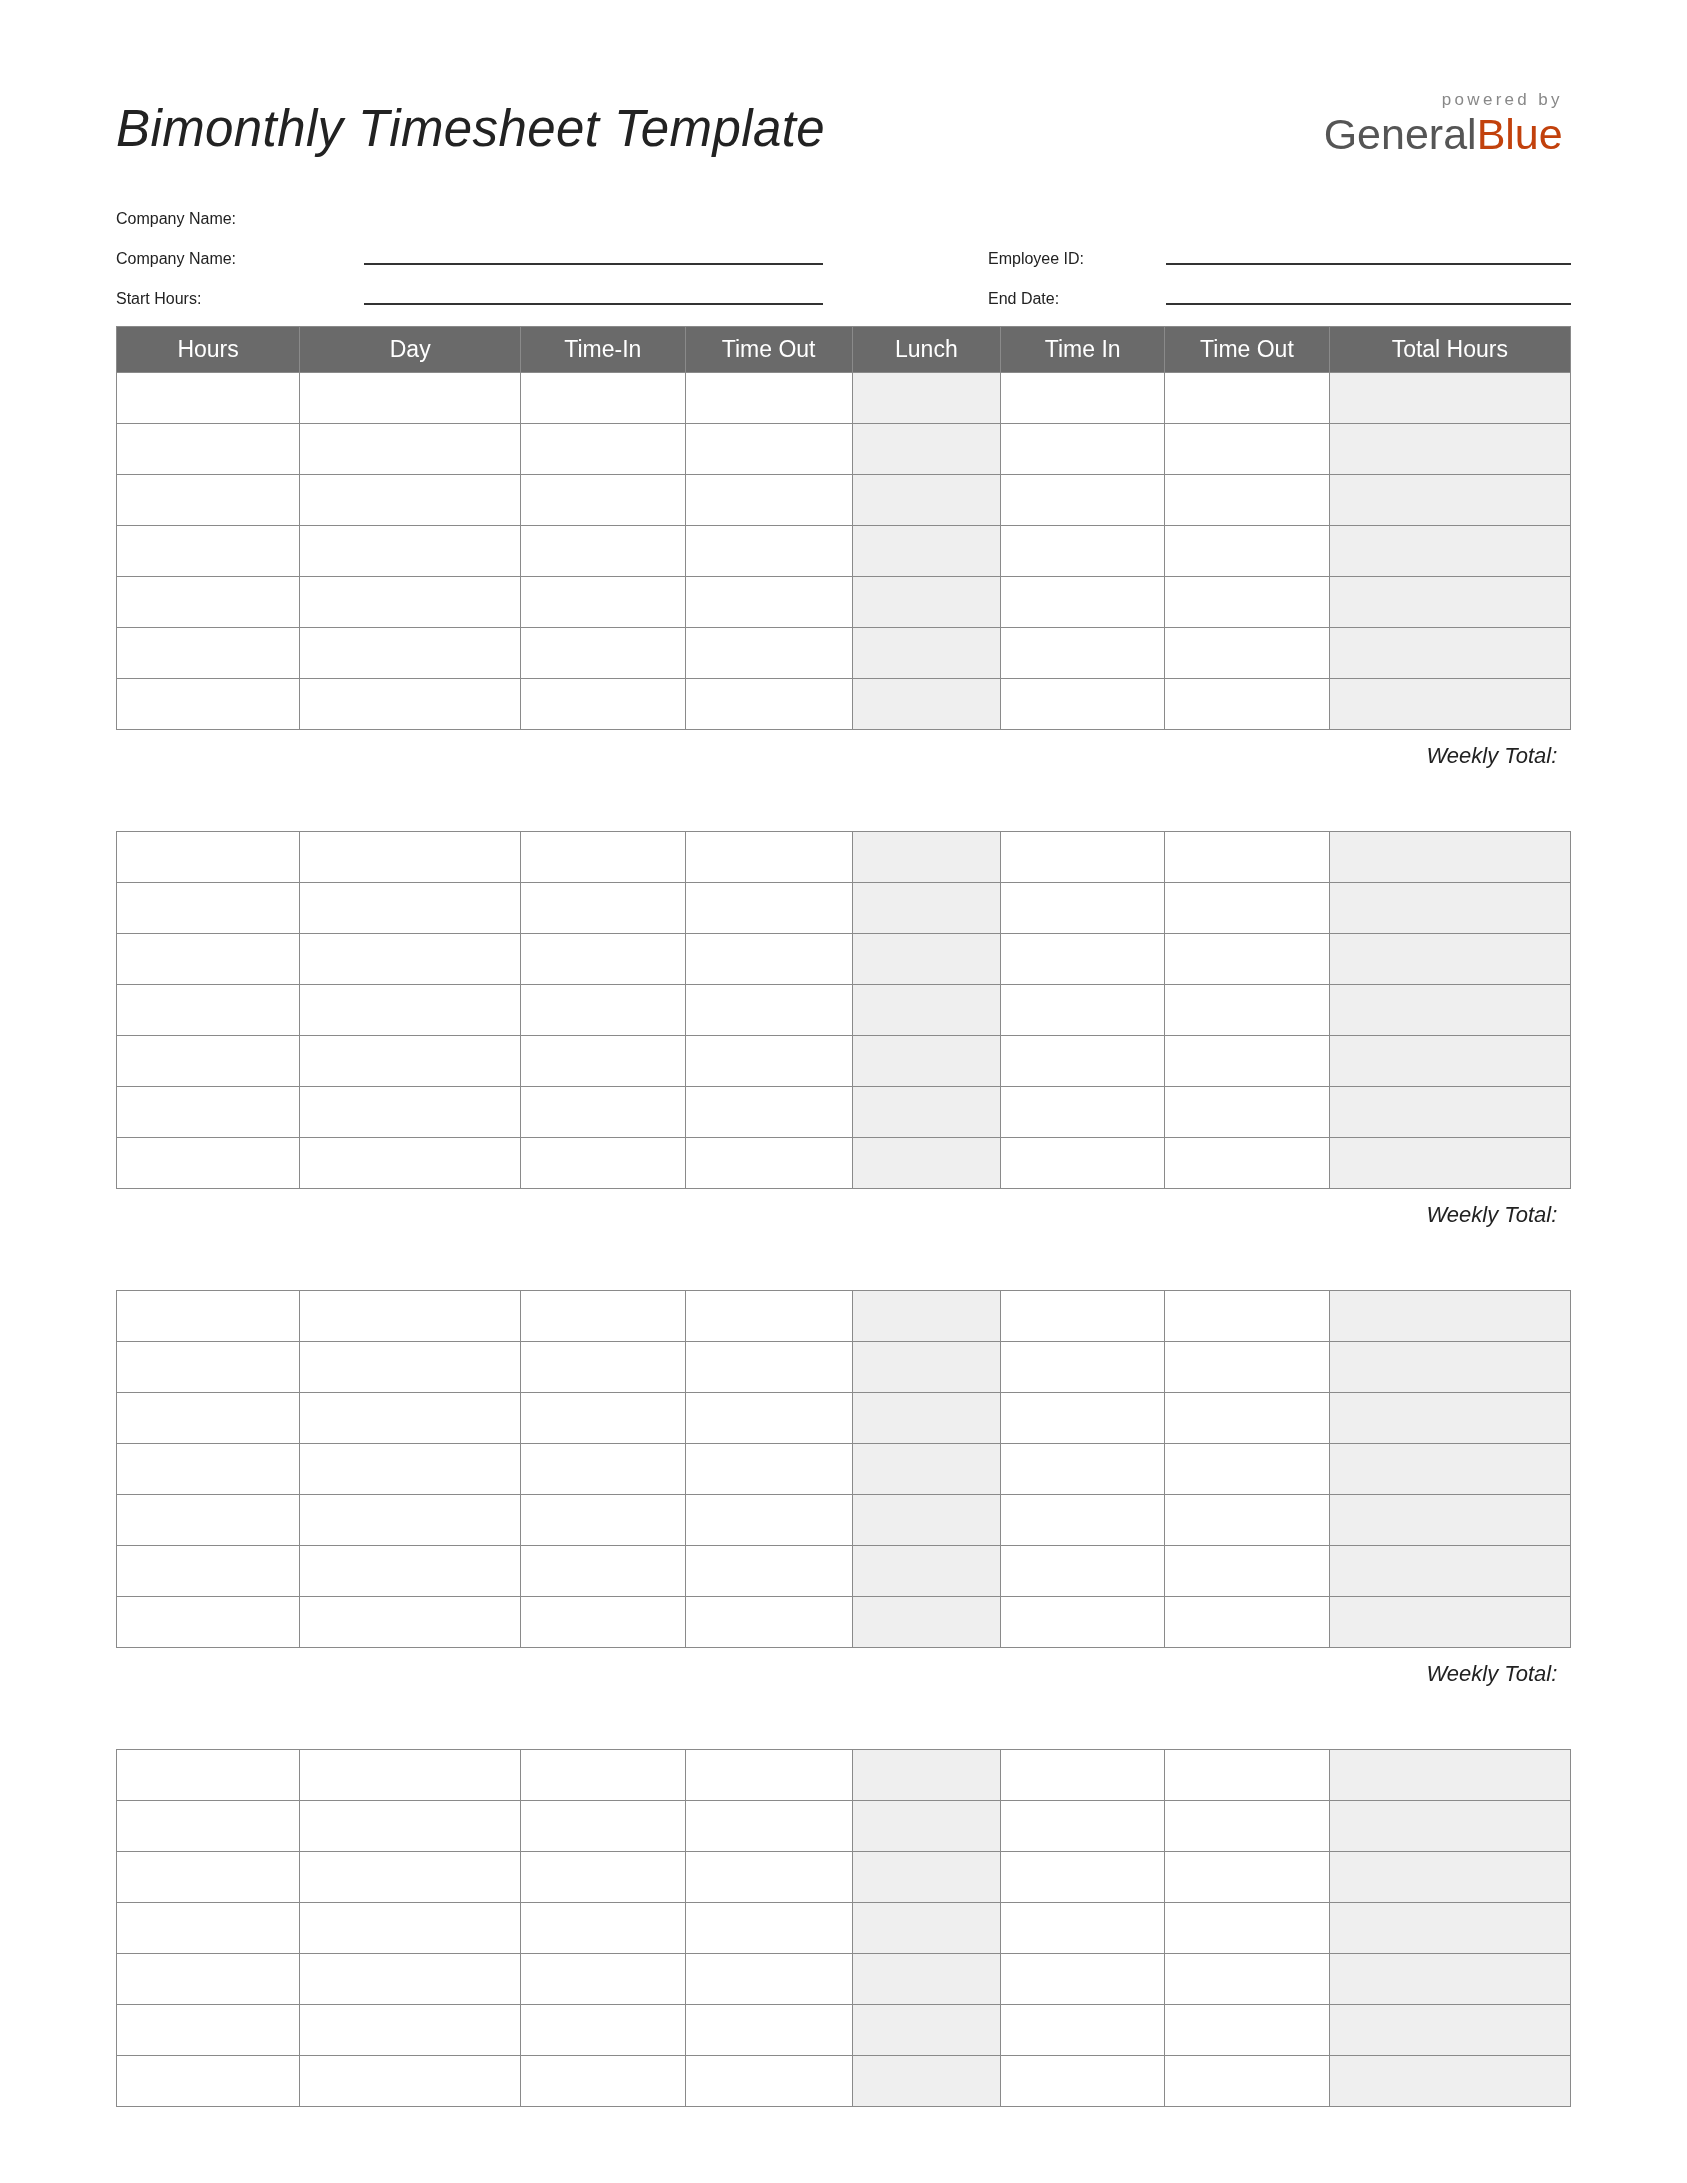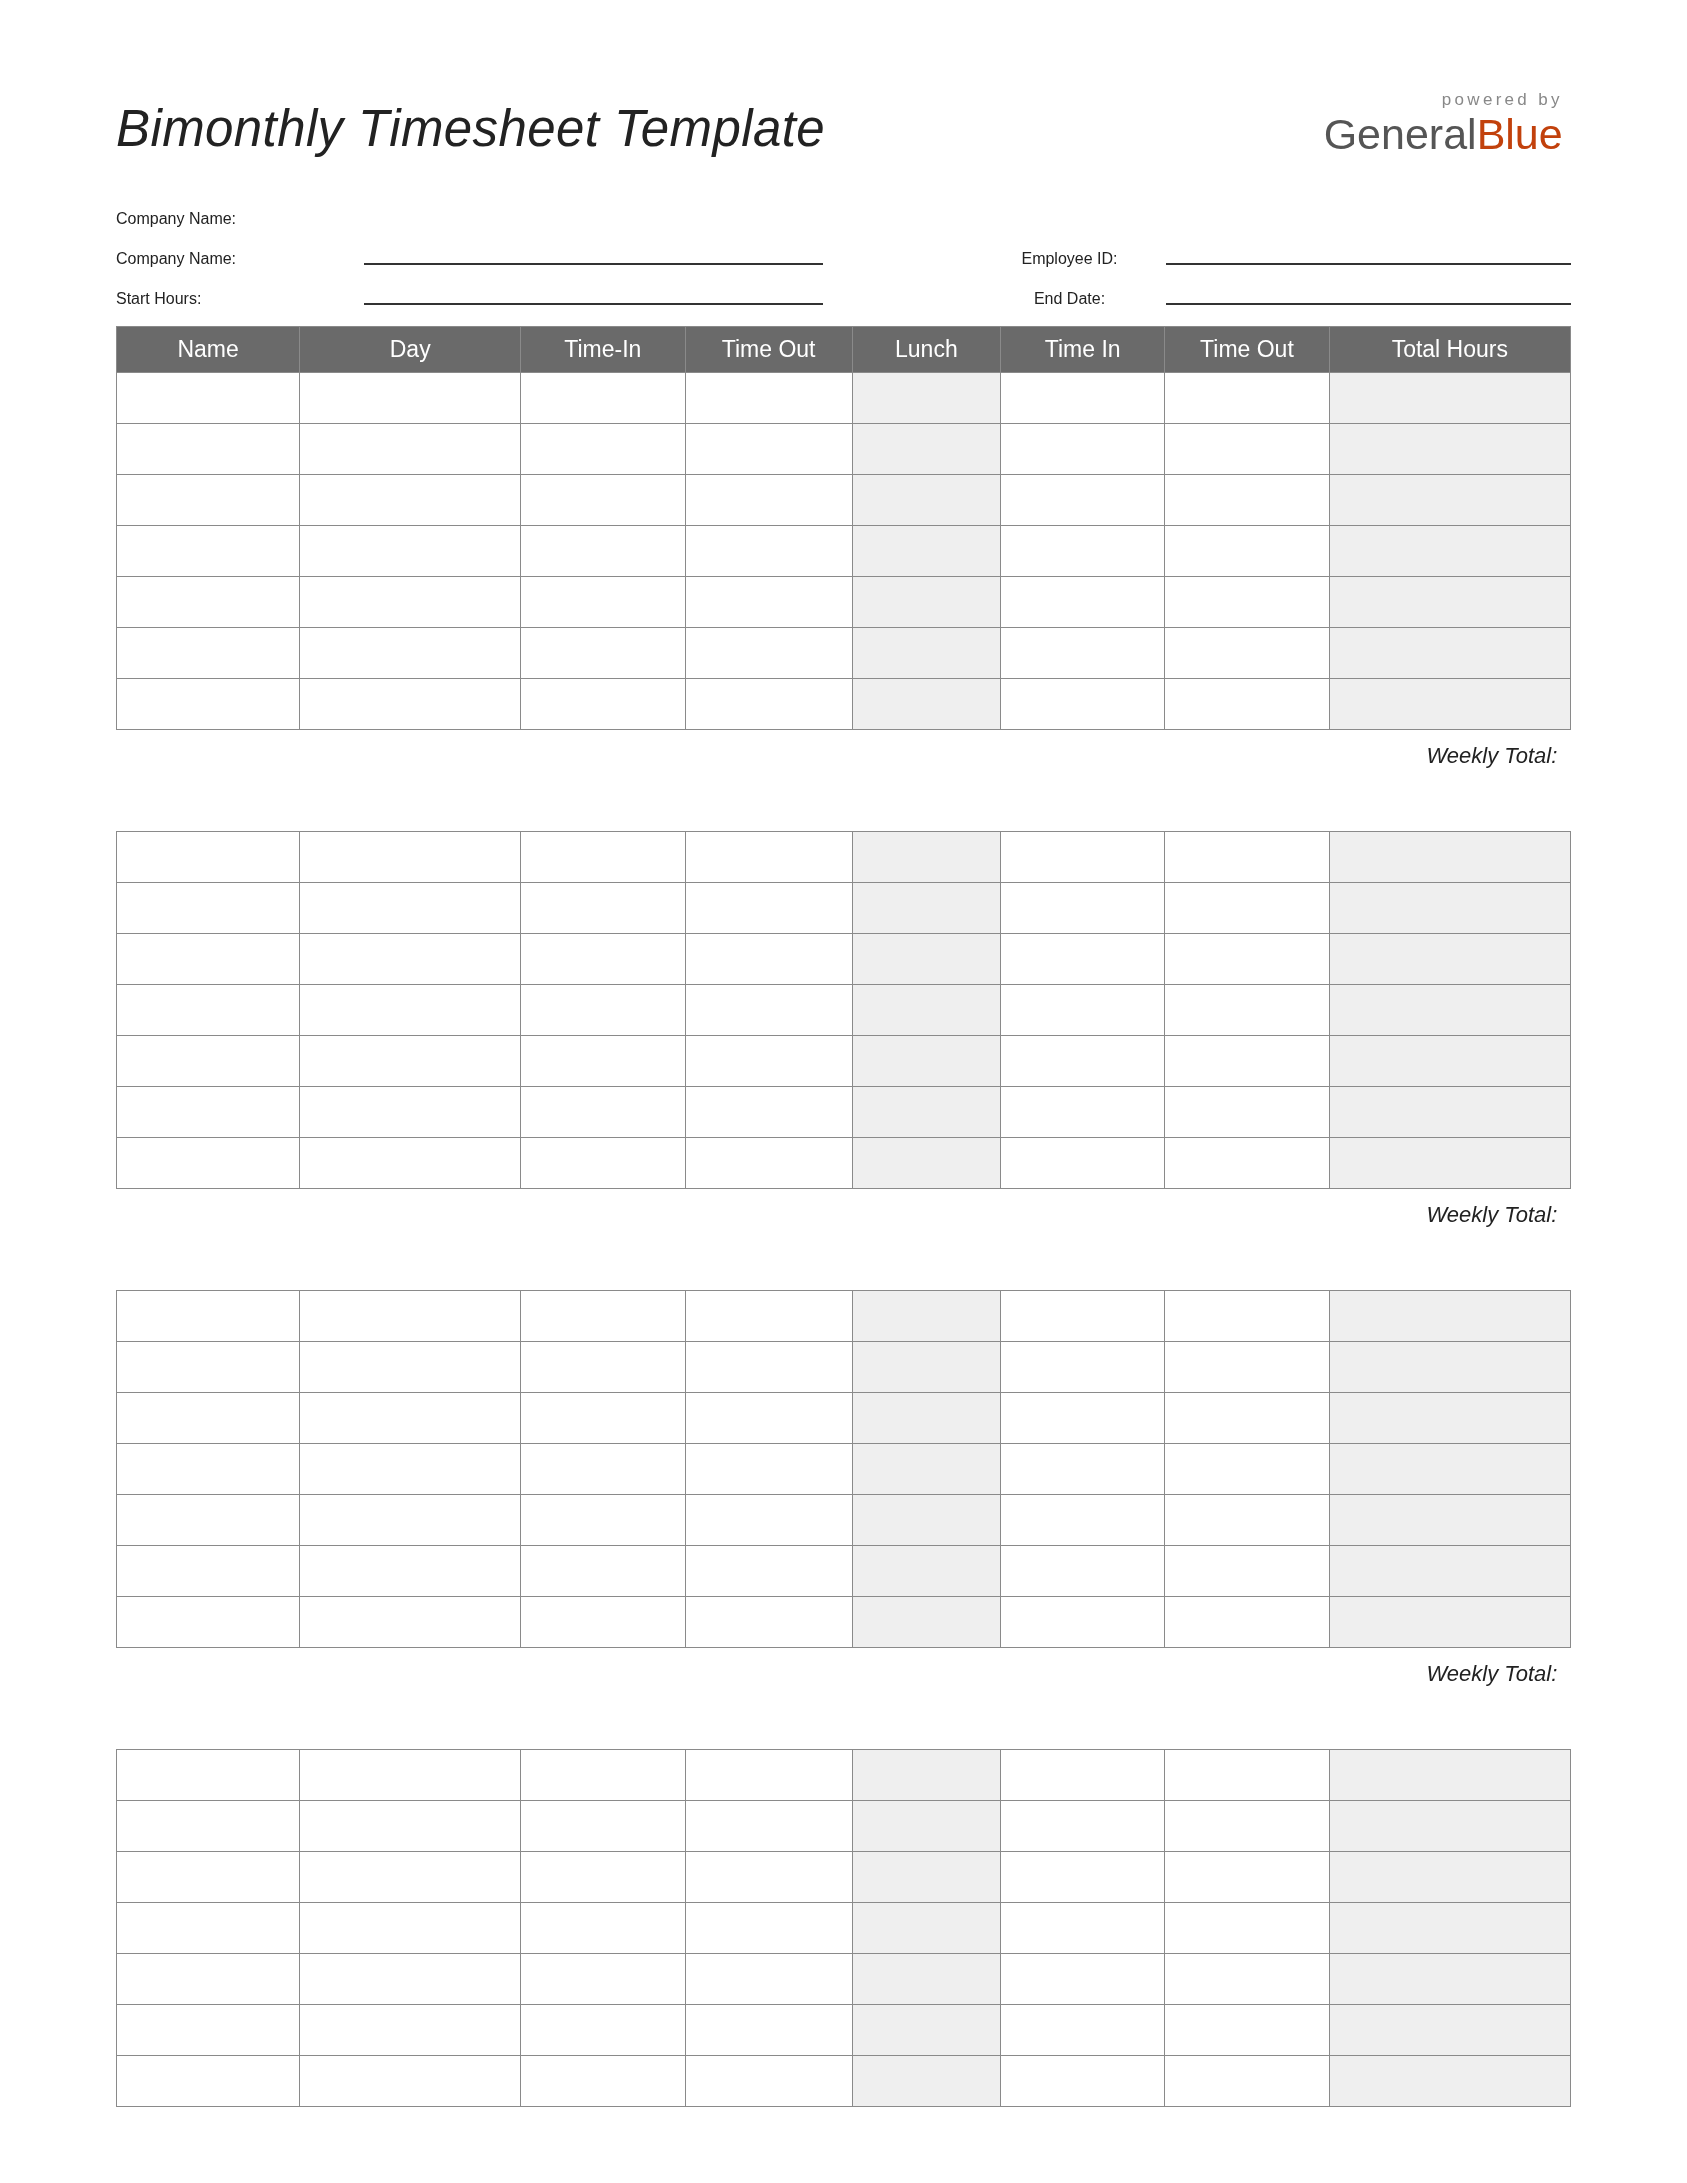--- a/index.html
+++ b/index.html
@@ -64,21 +64,21 @@
   }
   .meta-underline-1 {
     width: 459px;
     height: 1.7px;
     background: #333;
     margin-bottom: 3.3px;
   }
   .meta-gap { width: 165px; flex: 0 0 auto; }
   .meta-label-2 {
     width: 178px;
-    text-align: center;
+    text-align: left;
     padding-right: 15px;
     flex: 0 0 auto;
   }
   .meta-underline-2 {
     flex: 1 1 auto;
     height: 1.7px;
     background: #333;
     margin-bottom: 3.3px;
   }
 
@@ -174,21 +174,21 @@
         <col class="c-day">
         <col class="c-tin1">
         <col class="c-tout1">
       <col class="c-lunch">
         <col class="c-tin2">
         <col class="c-tout2">
         <col class="c-total">
     </colgroup>
     <thead>
       <tr>
-        <th>Name</th>
+        <th>Hours</th>
         <th>Day</th>
         <th>Time-In</th>
         <th>Time Out</th>
         <th>Lunch</th>
         <th>Time In</th>
         <th>Time Out</th>
         <th>Total Hours</th>
       </tr>
     </thead>
     <tbody id="ts-body">

